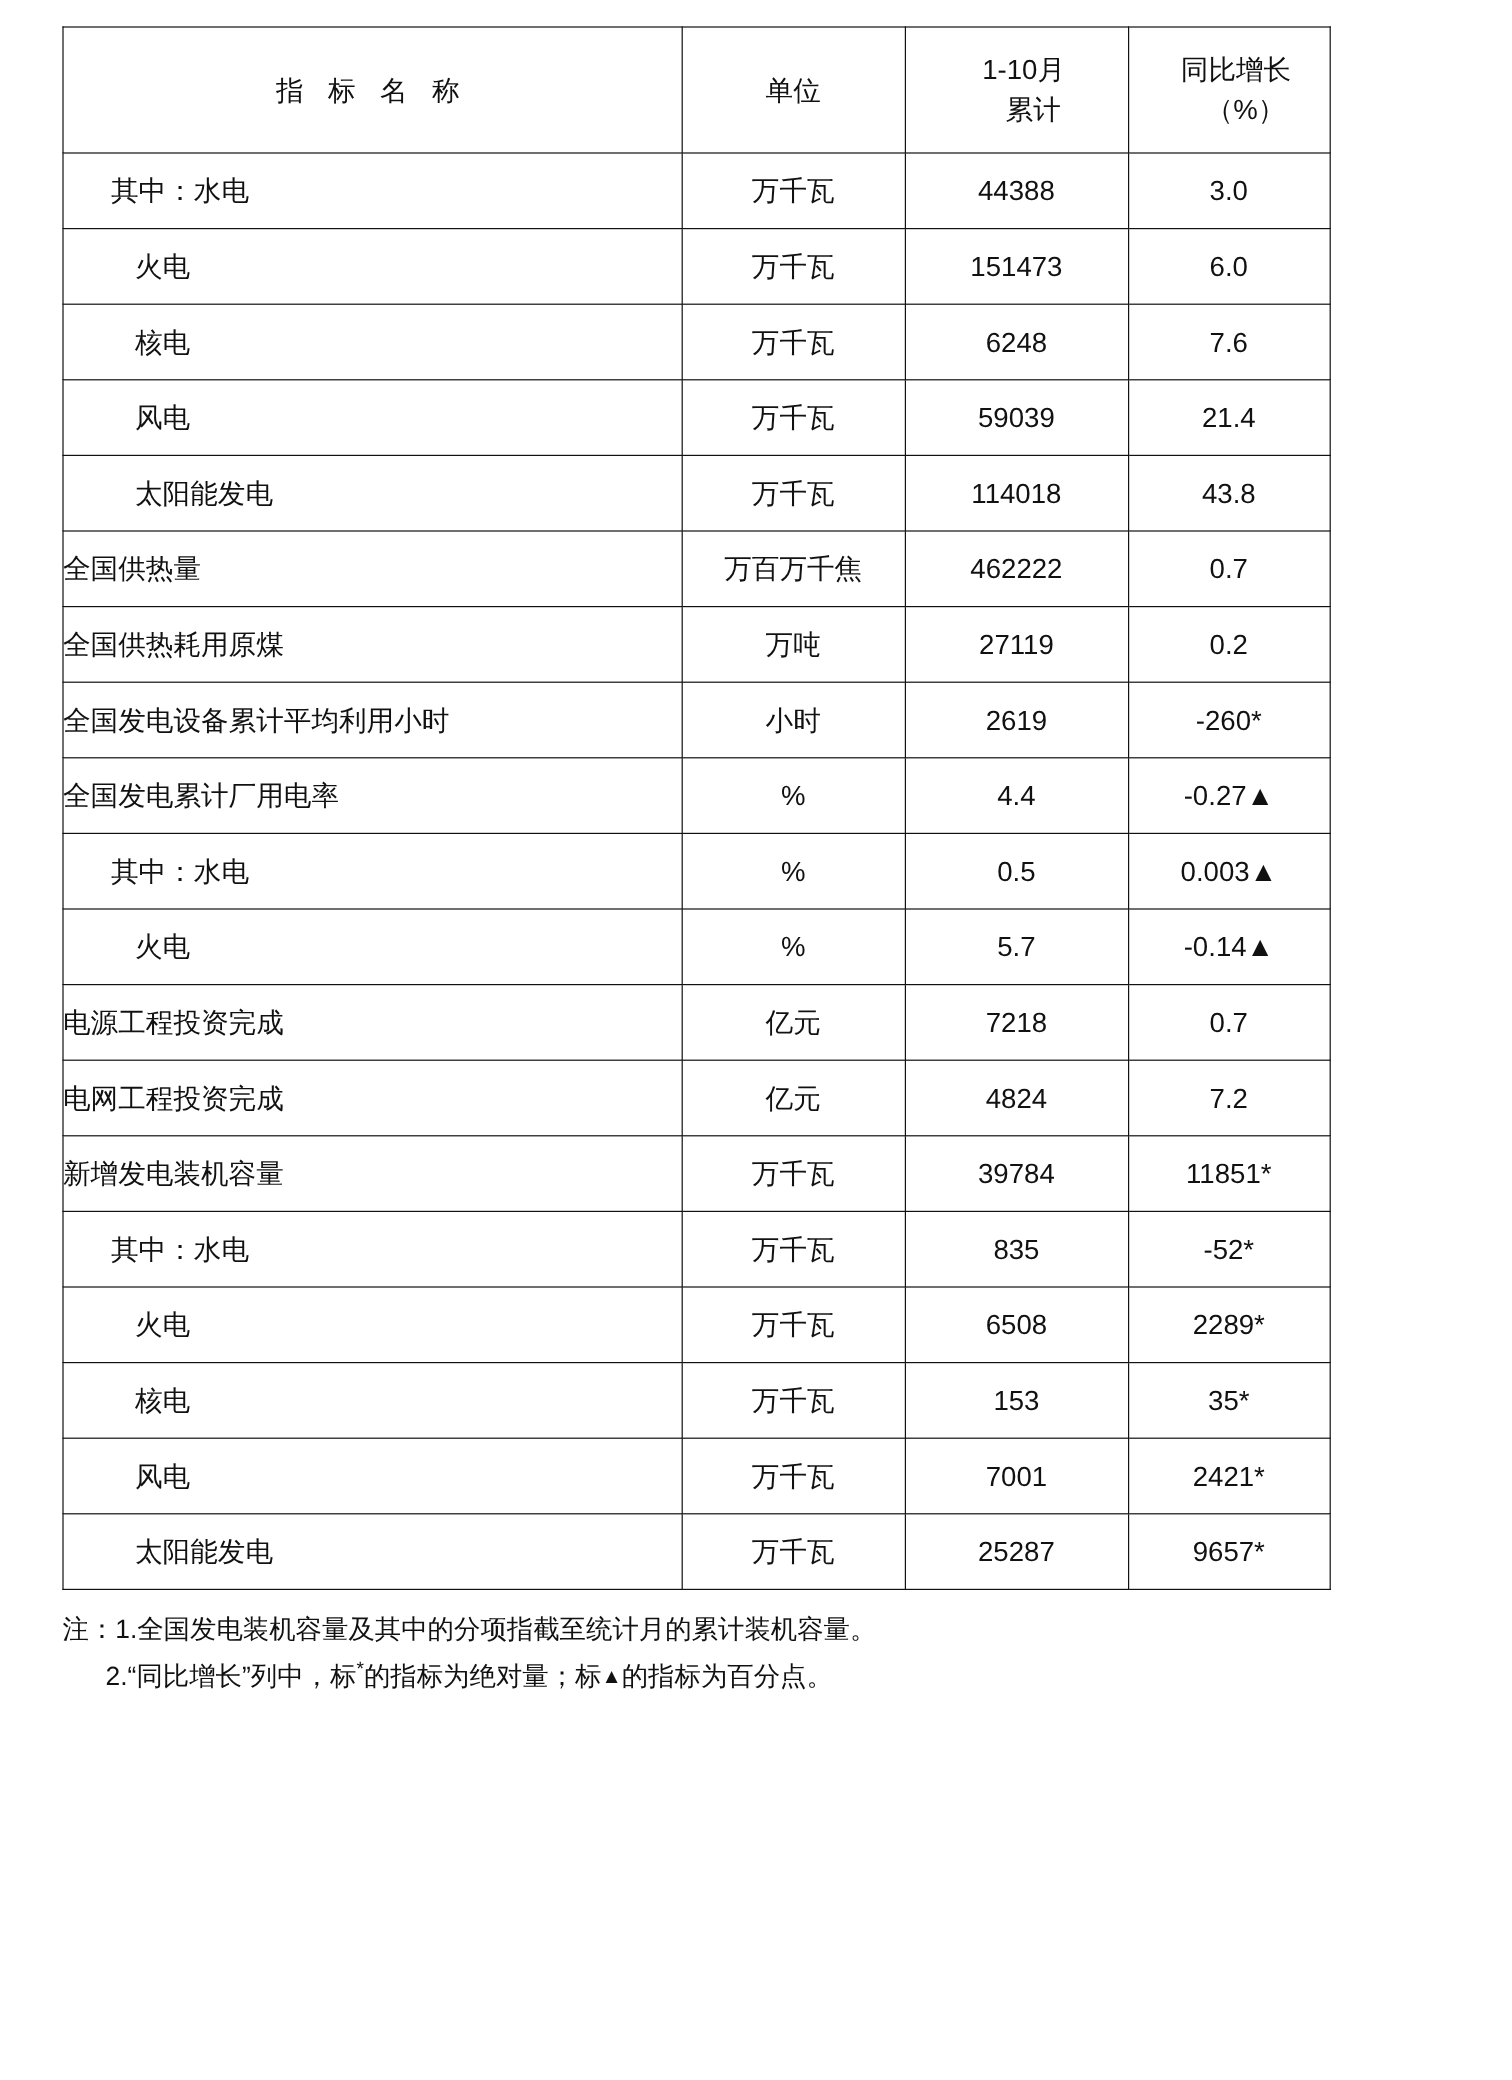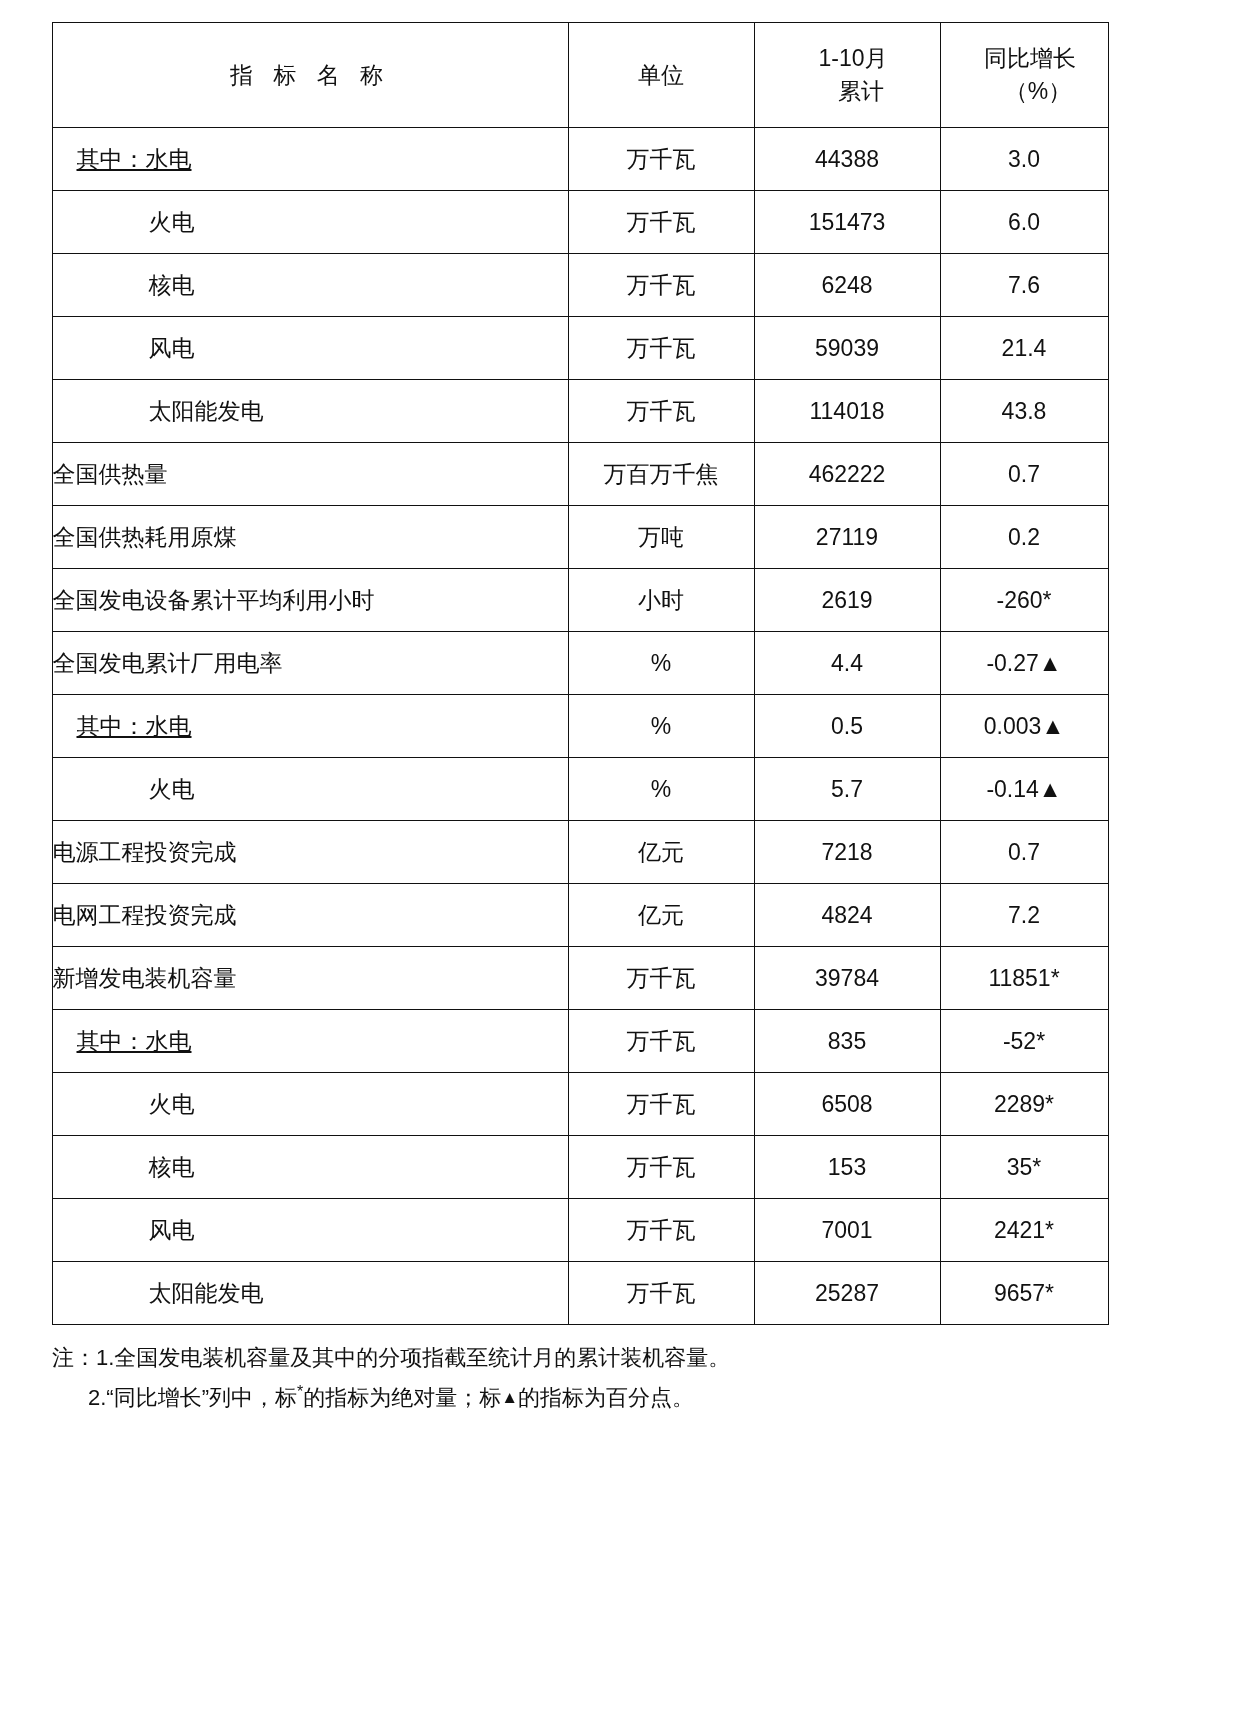--- a/index.html
+++ b/index.html
@@ -51,22 +51,22 @@
   th.val-head .l2, th.grow-head .l2 { display: block; line-height: 1.42; padding-left: 28px; }
 
   tbody td {
     height: 62px;
     vertical-align: middle;
   }
   td.name {
     text-align: left;
     padding-left: 14px;
   }
-  td.name.ind1 { padding-left: 24px; text-decoration: underline; }
-  td.name.ind2 { padding-left: 96px; }
+  td.name.ind1 { padding-left: 40px; }
+  td.name.ind2 { padding-left: 60px; }
   td.unit, td.val, td.grow {
     text-align: center;
   }
   .notes {
     width: 1056px;
     margin: 14px auto 16px auto;
     font-size: 22px;
     line-height: 1.75;
     color: #111111;
   }

